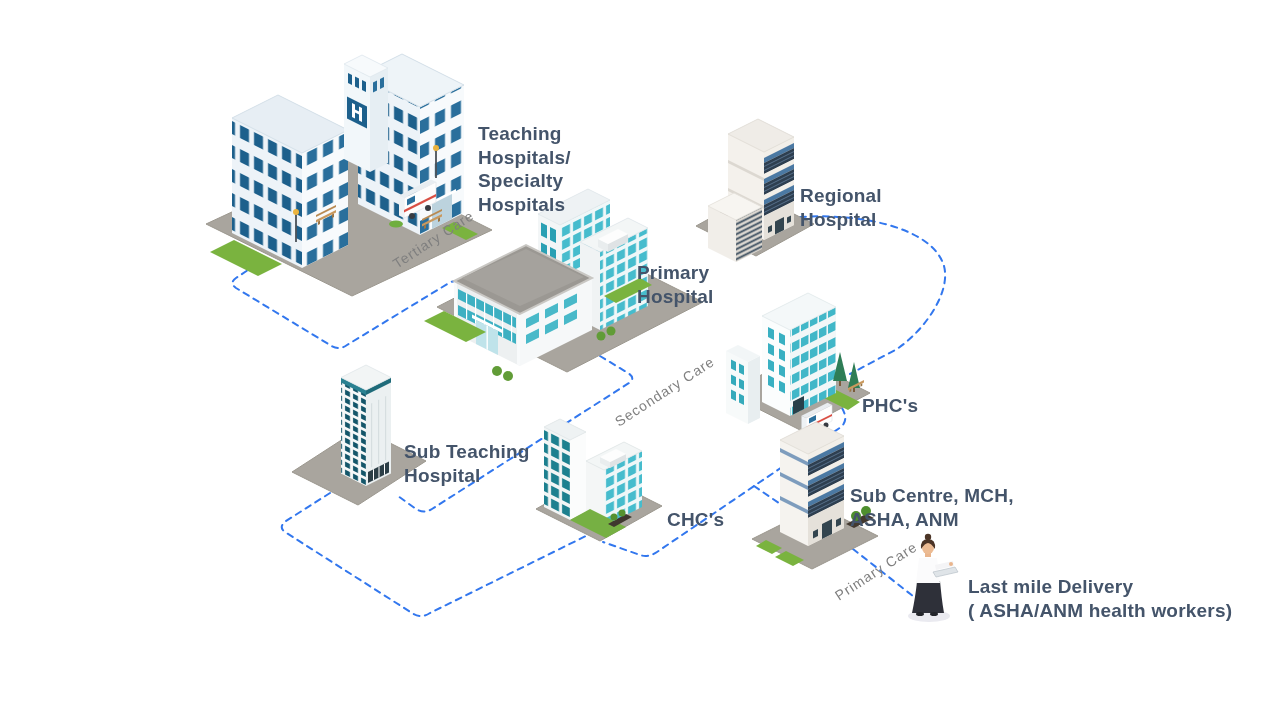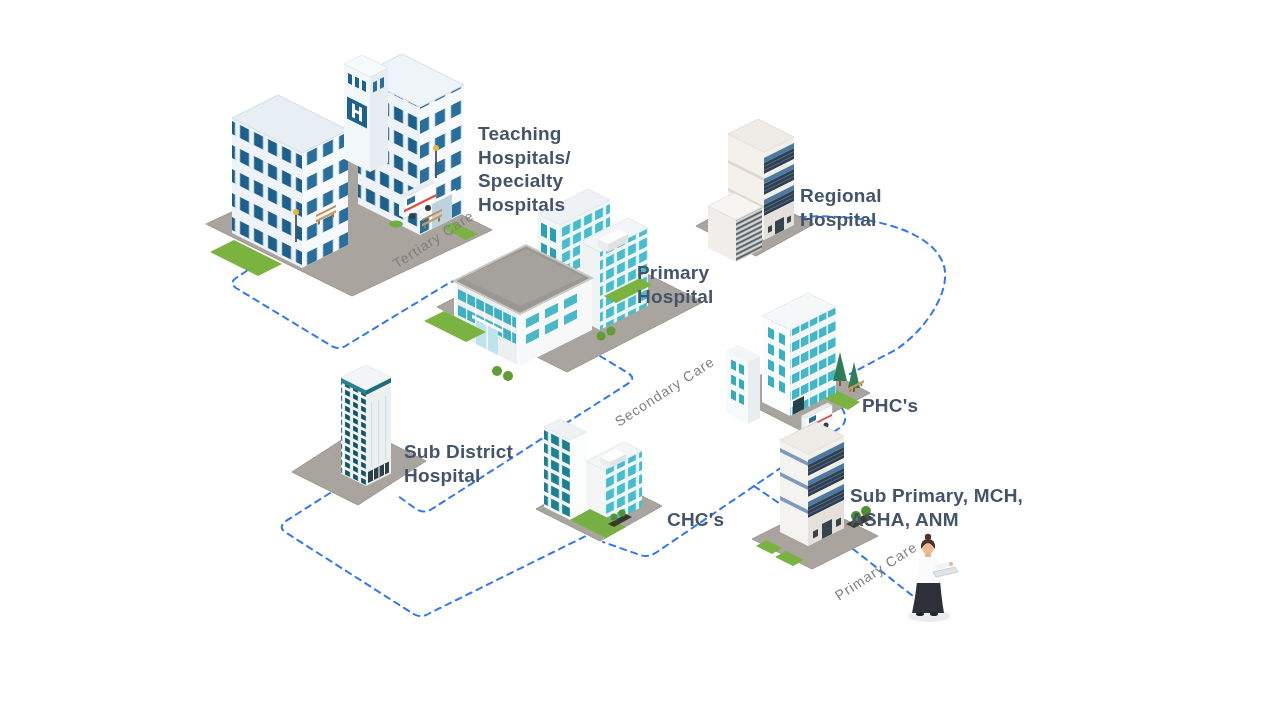--- a/index.html
+++ b/index.html
@@ -376,23 +376,25 @@
   </g>
 </svg>
 
 <div class="site-label" style="left:478px;top:122px;width:160px;">Teaching Hospitals/
 Specialty Hospitals</div>
 <div class="site-label" style="left:800px;top:184px;">Regional
 Hospital</div>
 <div class="site-label" style="left:637px;top:261px;">Primary
 Hospital</div>
 <div class="site-label" style="left:862px;top:362px;margin-top:32px;">PHC's</div>
-<div class="site-label" style="left:404px;top:440px;">Sub District
+<div class="site-label" style="left:404px;top:440px;">Sub Teaching
 Hospital</div>
 <div class="site-label" style="left:667px;top:508px;">CHC's</div>
-<div class="site-label" style="left:850px;top:484px;">Sub Primary, MCH,
+<div class="site-label" style="left:850px;top:484px;">Sub Centre, MCH,
 ASHA, ANM</div>
+<div class="site-label" style="left:968px;top:575px;">Last mile Delivery
+( ASHA/ANM health workers)</div>
 
 <div class="care-label" style="left:390px;top:258px;">Tertiary Care</div>
 <div class="care-label" style="left:612px;top:416px;">Secondary Care</div>
 <div class="care-label" style="left:832px;top:590px;">Primary Care</div>
 
 </div>
 
 </body></html>

